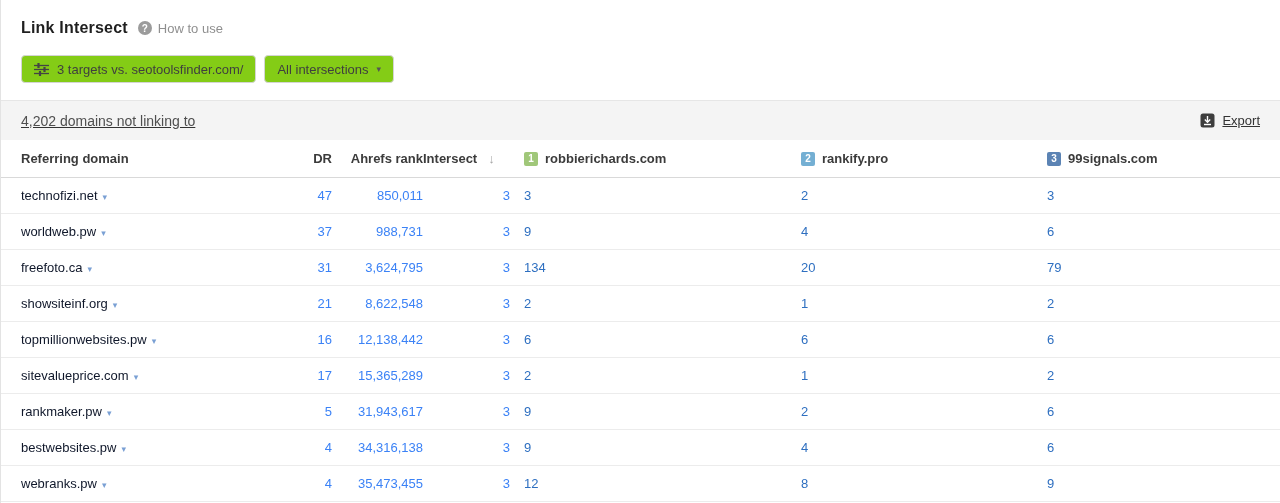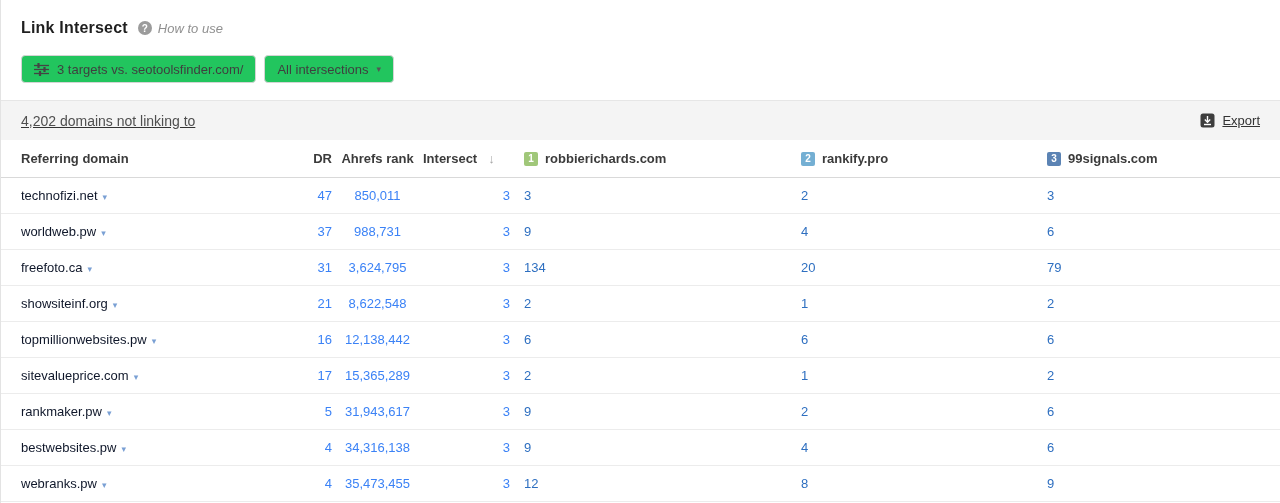--- a/index.html
+++ b/index.html
@@ -10,40 +10,40 @@
     font-size:13px; color:#333; background:#fff;
     border-left:1px solid #e3e3e3;
     overflow:hidden;
   }
   .top { padding:14px 20px 0 20px; }
   .title-row { display:flex; align-items:center; height:28px; }
   .page-title { font-size:16px; font-weight:bold; color:#1f1f1f; margin:0; letter-spacing:.2px; }
   .help { display:flex; align-items:center; gap:6px; margin-left:10px; cursor:pointer; }
   .help-icon { width:14px; height:14px; border-radius:50%; background:#9b9b9b; color:#fff;
     font-size:10px; font-weight:bold; display:flex; align-items:center; justify-content:center; }
-  .help-label { color:#8f8f8f; font-size:13px;font-style:italic; }
+  .help-label { color:#8f8f8f; font-size:13px; }
 
   .toolbar { display:flex; gap:8px; margin-top:13px; }
   .btn { display:flex; align-items:center; gap:8px; border:1px solid #d4d4d4; border-radius:4px;
-    background:#22c55e; padding:0 12px; height:28px; font-size:13px; color:#3f3f3f; cursor:pointer; }
+    background:#84cc16; padding:0 12px; height:28px; font-size:13px; color:#3f3f3f; cursor:pointer; }
   .btn .caret-glyph { font-size:9px; color:#555; }
 
   .summary-bar { margin-top:17px; height:40px; background:#f4f4f4; border-top:1px solid #e6e6e6;
     display:flex; align-items:center; justify-content:space-between; padding:0 20px;text-decoration:underline; }
   .summary-text { font-size:14px; color:#4f4f4f; }
   .export { display:flex; align-items:center; gap:7px; cursor:pointer; }
   .export-label { font-size:13px; color:#333; }
 
   .thead, .tr { display:grid;
     grid-template-columns:275px 36px 91px 87px 291px 246px 1fr;
     align-items:center; padding:0 20px; }
   .thead { height:38px; border-bottom:1px solid #d9d9d9; font-weight:bold; color:#3b3b3b; }
   .tr { height:36px; border-bottom:1px solid #ececec; }
   .th-dr, .td-dr { text-align:right; }
-  .th-rank, .td-rank { text-align:center; }
+  .th-rank, .td-rank { text-align:right; }
   .th-int, .td-int { text-align:right; }
   .td-dr, .td-rank, .td-int { color:#3b82f6; }
   .th-int { display:flex; align-items:center; justify-content:flex-start; gap:11px; }
   .sort-arrow { color:#a5a5a5; font-weight:normal; }
   .th-t1, .td-t1 { padding-left:14px; }
   .th-target { display:flex; align-items:center; }
   .badge { width:14px; height:14px; min-width:14px; border-radius:2px; color:#fff; font-size:10px;
     font-weight:bold; display:flex; align-items:center; justify-content:center; margin-right:7px; }
   .domain-link { color:#0f172a; cursor:pointer; text-decoration:none; }
   .caret { color:#7aa0d4; font-size:9px; margin-left:5px; cursor:pointer; }

